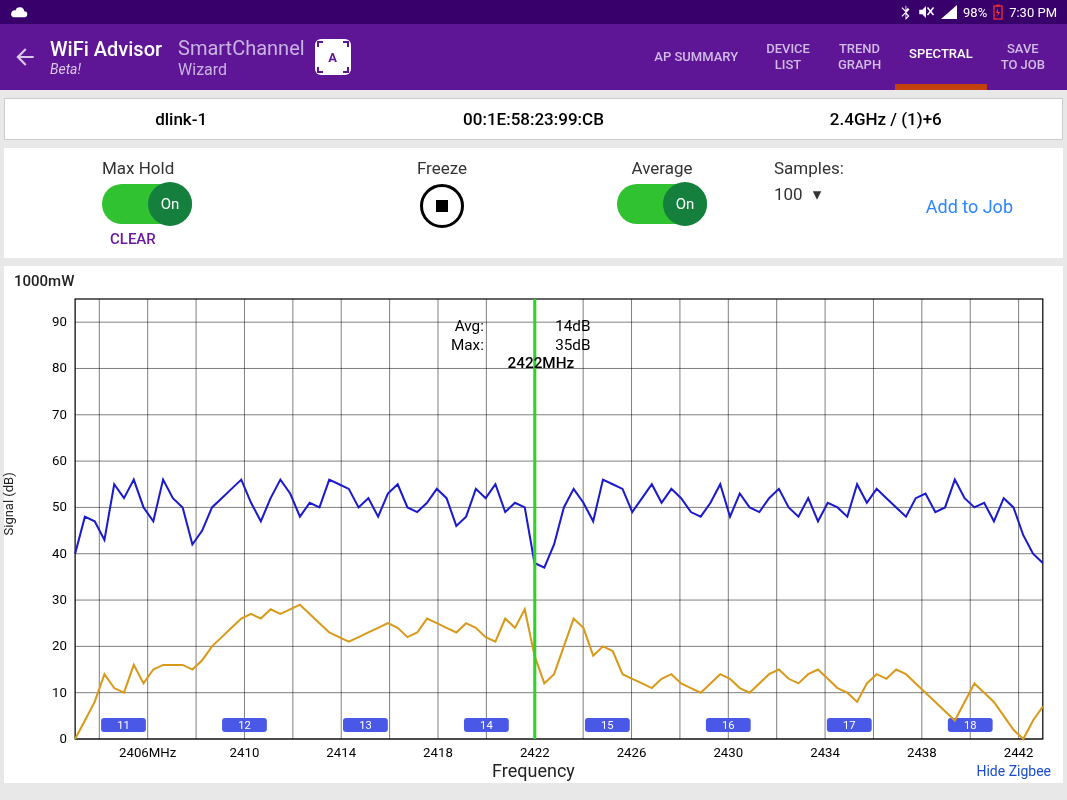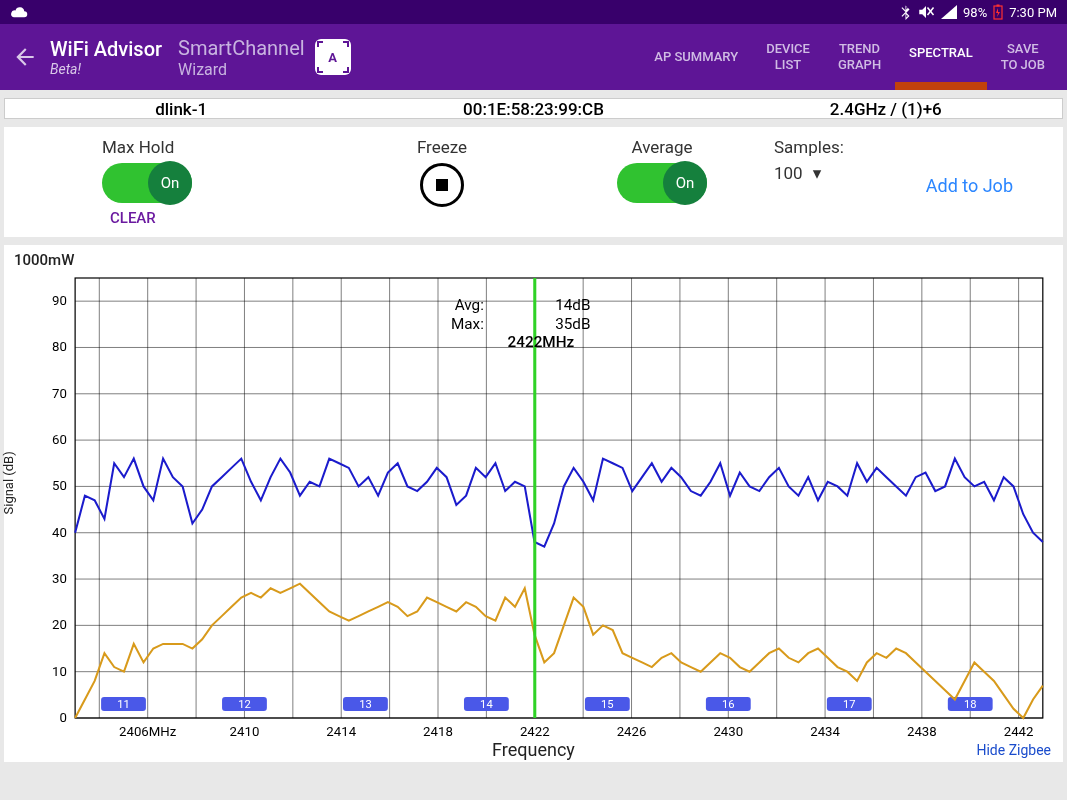--- a/index.html
+++ b/index.html
@@ -18,22 +18,22 @@
   .sc-block .sc2 { font-size:16px; }
   .wizard-icon { width:36px; height:36px; background:#fff; border-radius:6px; display:flex; align-items:center; justify-content:center; position:relative; }
   .wizard-icon .corner { position:absolute; width:6px; height:6px; border:2px solid #5e1596; }
   .wizard-icon .c1 { top:2px; left:2px; border-right:none; border-bottom:none;}
   .wizard-icon .c2 { top:2px; right:2px; border-left:none; border-bottom:none;}
   .wizard-icon .c3 { bottom:2px; left:2px; border-right:none; border-top:none;}
   .wizard-icon .c4 { bottom:2px; right:2px; border-left:none; border-top:none;}
   .wizard-icon .a { color:#5e1596; font-weight:bold; font-size:13px;}
   .tabs { margin-left:auto; display:flex; height:100%; align-items:center; }
   .tab { padding:0 14px; font-size:13px; font-weight:500; color:#d0bce4; height:100%; display:flex; flex-direction:column; align-items:center; justify-content:center; cursor:pointer; text-align:center; line-height:1.2; }
-  .tab.active { color:#fff; border-bottom:8px solid #c2410c; }
-  .inforow { background:#fff; margin:8px 4px 0 4px; height:21px; display:flex; align-items:center; font-size:17px; font-weight:500; border:1px solid #ccc;}
+  .tab.active { color:#fff; border-bottom:6px solid #c2410c; }
+  .inforow { background:#fff; margin:8px 4px 0 4px; height:42px; display:flex; align-items:center; font-size:17px; font-weight:500; border:1px solid #ccc;}
   .inforow .c { flex:1; text-align:center; }
   .controls { background:#fff; margin:8px 4px 0 4px; padding:10px 18px 24px 98px; display:grid; grid-template-columns: 220px 240px 200px 1fr; align-items:start; position:relative; }
   .ctrl-col { display:flex; flex-direction:column; align-items:center; gap:6px;}
   .ctrl-label { font-size:17px; color:#333; }
   .toggle { width:90px; height:40px; background:#30c230; border-radius:20px; position:relative; cursor:pointer;}
   .toggle .knob { position:absolute; right:0; top:-2px; width:44px; height:44px; border-radius:50%; background:#15803d; color:#fff; display:flex; align-items:center; justify-content:center; font-size:15px;}
   .freeze-btn { width:44px; height:44px; border:3px solid #000; border-radius:50%; display:flex; align-items:center; justify-content:center; cursor:pointer;}
   .freeze-btn .dot { width:12px; height:12px; background:#000; }
   .samples { text-align:left;margin-left:12px; }
   .samples .lbl { font-size:17px; color:#333;}

